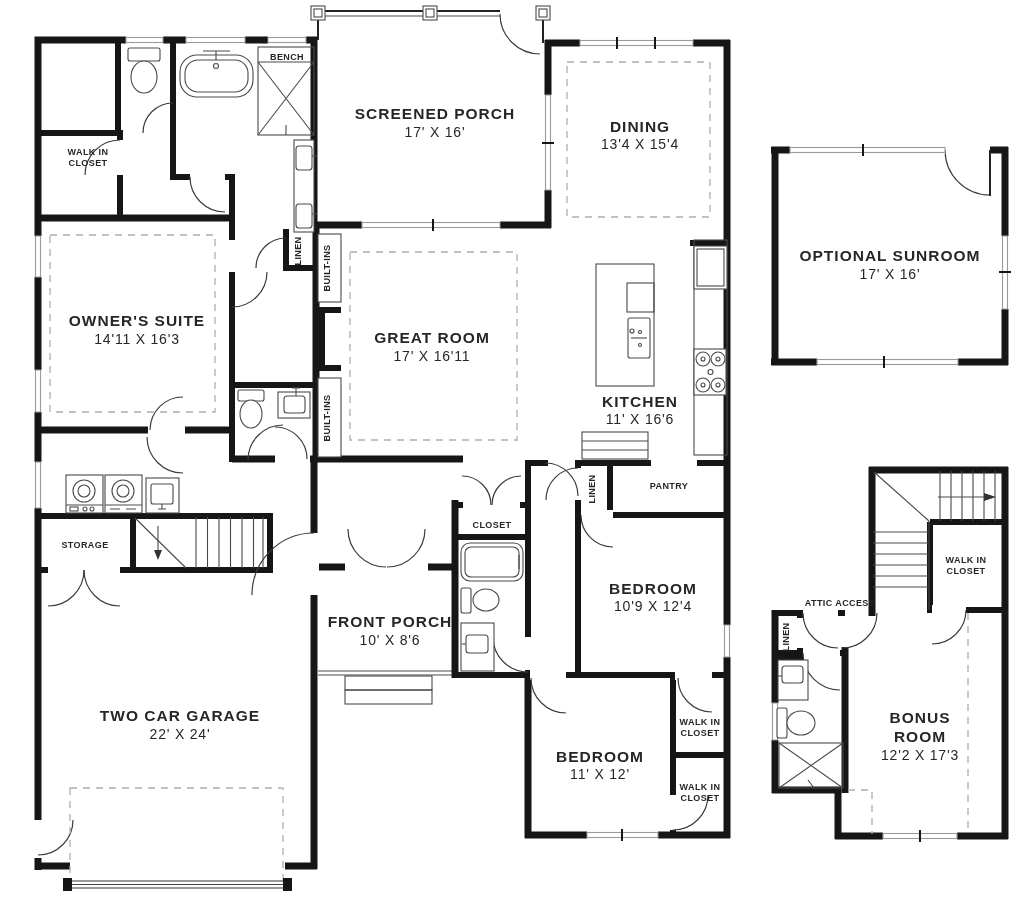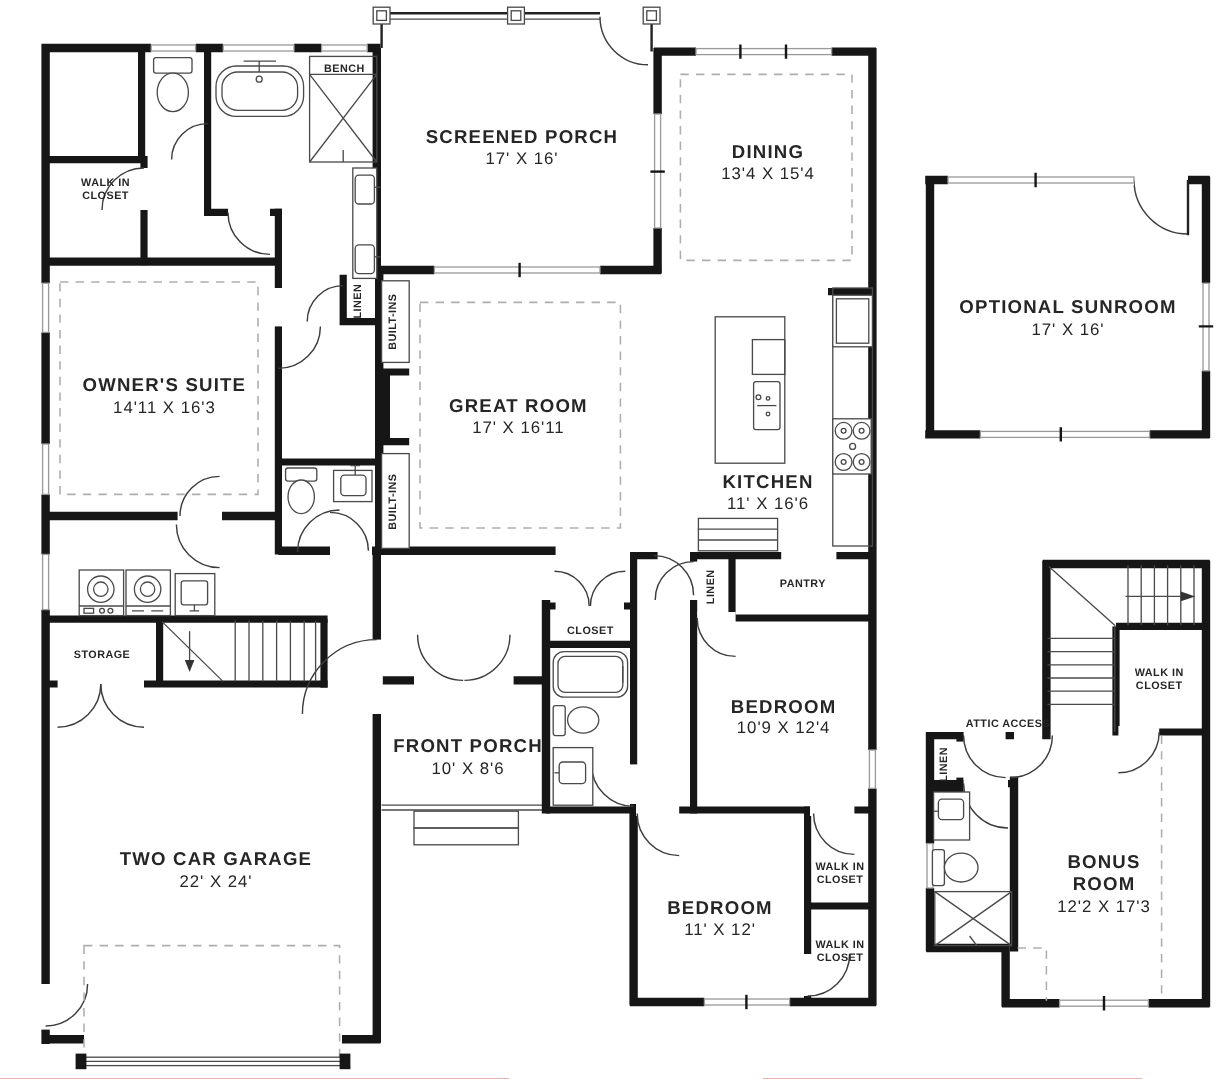--- a/index.html
+++ b/index.html
@@ -1,16 +1,16 @@
 <!DOCTYPE html>
 <html><head>
 <meta charset="utf-8">
 <style>
   html,body{margin:0;padding:0;background:#ffffff;}
-  .stage{width:952px;height:899px;position:relative;background:#b91c1c;}
+  .stage{width:952px;height:899px;position:relative;background:#0f766e;}
   svg{display:block;}
   
   .w7{stroke:#161616;stroke-width:7;fill:none;stroke-linecap:butt;}
   .w6{stroke:#161616;stroke-width:6;fill:none;stroke-linecap:butt;}
   .w2{stroke:#222;stroke-width:2;fill:none;}
   .t{stroke:#4a4a4a;stroke-width:1.1;fill:none;}
   .tw{stroke:#4a4a4a;stroke-width:1.1;fill:#fff;}
   .door{stroke:#3d3d3d;stroke-width:1.2;fill:none;}
   .dash{stroke:#aeaeae;stroke-width:1.3;fill:none;stroke-dasharray:7 6;}
   .gap{fill:#ffffff;stroke:none;}

